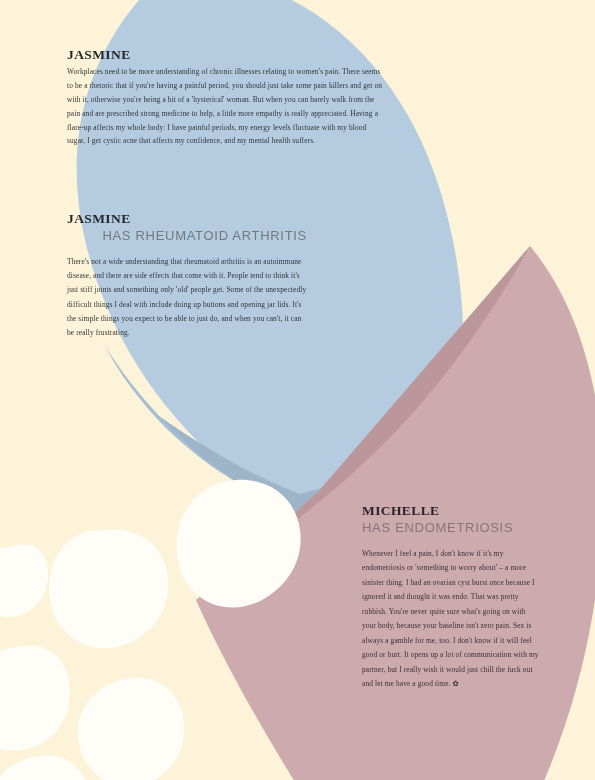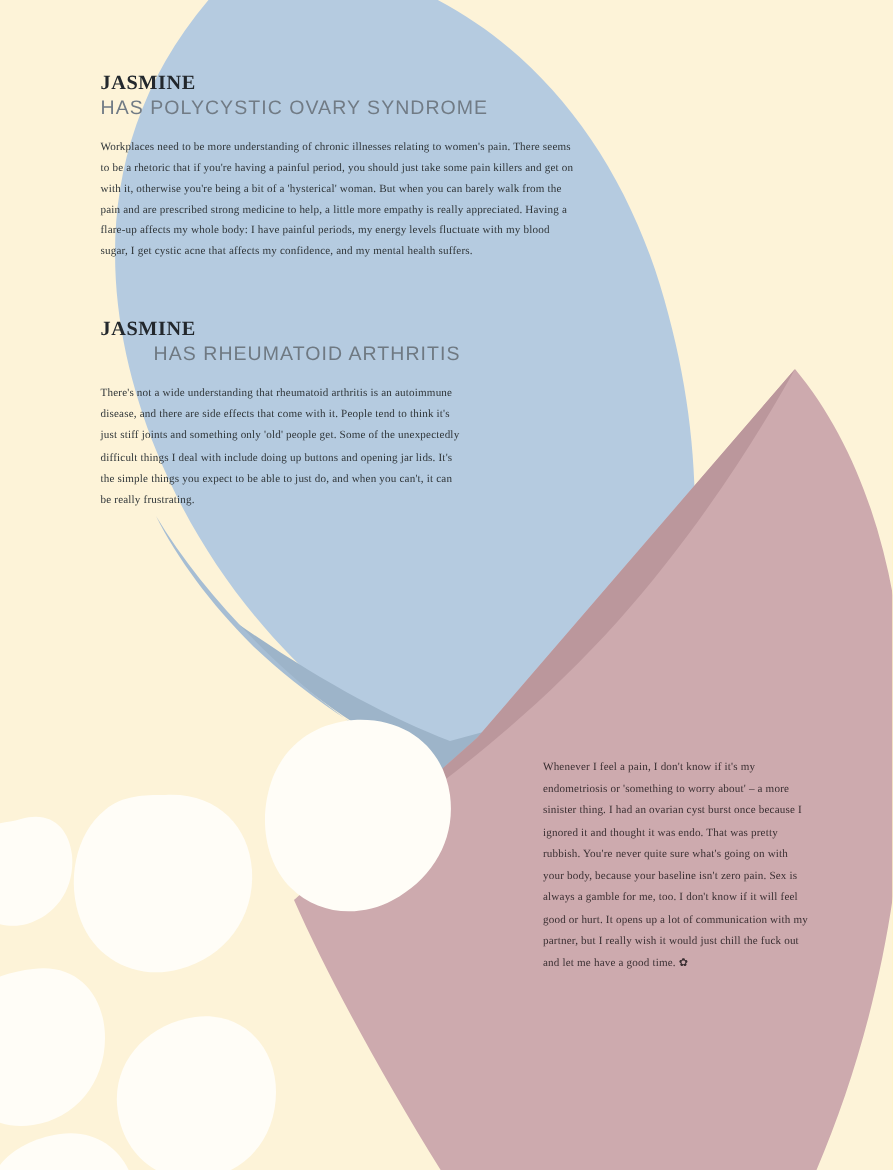--- a/index.html
+++ b/index.html
@@ -167,27 +167,28 @@
                C 76 706 100 682 130 678 Z"></path>
       <path fill="#fffdf7" d="M 40 756
                C 68 752 88 772 90 796
                L 90 800 L -6 800
                C -10 778 12 760 40 756 Z"></path>
     </g>
   </svg>
 
   <div class="story" id="story-jasmine">
     <h2 class="story-name">JASMINE</h2>
-    <h3 class="story-condition">HAS POLYCYSTIC OVARY SYNDROME</h3>
     <p class="story-body">Workplaces need to be more understanding of chronic illnesses relating to women's pain. There seems to be a rhetoric that if you're having a painful period, you should just take some pain killers and get on with it, otherwise you're being a bit of a 'hysterical' woman. But when you can barely walk from the pain and are prescribed strong medicine to help, a little more empathy is really appreciated. Having a flare-up affects my whole body: I have painful periods, my energy levels fluctuate with my blood sugar, I get cystic acne that affects my confidence, and my mental health suffers.</p>
   </div>
 
   <div class="story" id="story-sandra">
     <h2 class="story-name">JASMINE</h2>
     <h3 class="story-condition">HAS RHEUMATOID ARTHRITIS</h3>
     <p class="story-body">There's not a wide understanding that rheumatoid arthritis is an autoimmune disease, and there are side effects that come with it. People tend to think it's just stiff joints and something only 'old' people get. Some of the unexpectedly difficult things I deal with include doing up buttons and opening jar lids. It's the simple things you expect to be able to just do, and when you can't, it can be really frustrating.</p>
   </div>
 
   <div class="story" id="story-michelle">
+    <h2 class="story-name">MICHELLE</h2>
+    <h3 class="story-condition">HAS ENDOMETRIOSIS</h3>
     <p class="story-body"><span>Whenever I feel a pain, I don't know if it's my endometriosis or 'something to worry about' – a more sinister thing. I had an ovarian cyst burst once because I ignored it and thought it was endo. That was pretty rubbish. You're never quite sure what's going on with your body, because your baseline isn't zero pain. Sex is always a gamble for me, too. I don't know if it will feel good or hurt. It opens up a lot of communication with my partner, but I really wish it would just chill the fuck out and let me have a good time.</span> <span class="flower-glyph">✿</span></p>
   </div>
 
 </div>
 
 </body></html>

